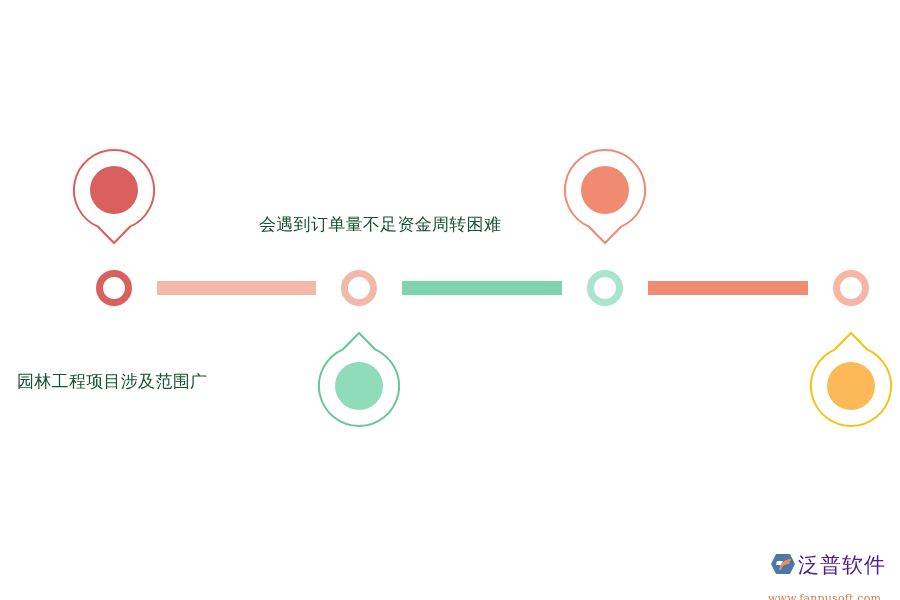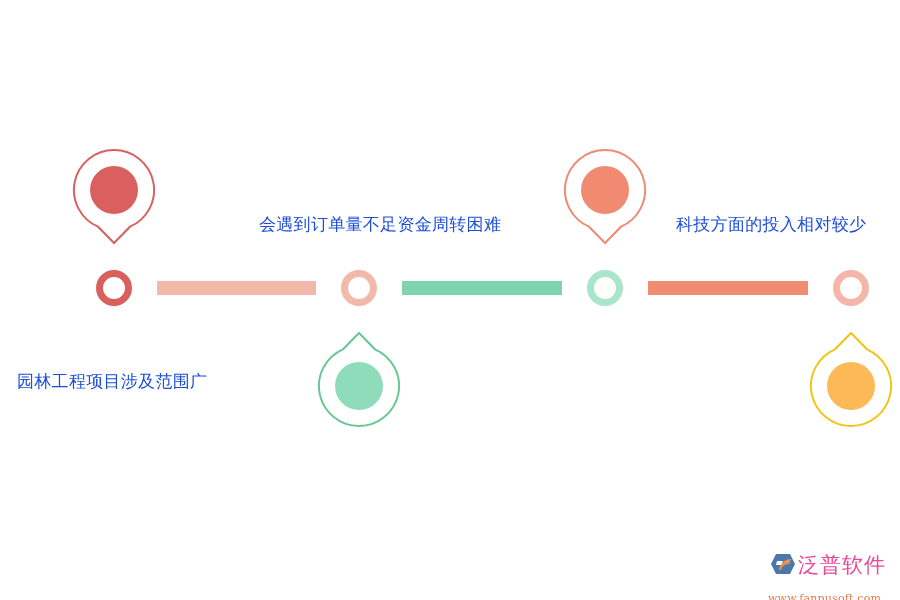--- a/index.html
+++ b/index.html
@@ -1,26 +1,26 @@
 <!DOCTYPE html>
 <html><head>
   <meta charset="utf-8">
   <style>
     html, body { margin: 0; padding: 0; background: #ffffff; }
     body { width: 900px; height: 600px; position: relative; overflow: hidden;
            font-family: "DejaVu Serif", "Liberation Serif", serif; }
     .stage { position: absolute; left: 0; top: 0; width: 900px; height: 600px; }
     .abs { position: absolute; }
-    .label { position: absolute; font-size: 17px; color: #1d4ed8; white-space: nowrap; letter-spacing: 0.3px; }
+    .label { position: absolute; font-size: 17px; color: #14532d; white-space: nowrap; letter-spacing: 0.3px; }
     .bar { position: absolute; height: 14px; }
     .ring { position: absolute; box-sizing: border-box; border-radius: 50%; background: #fff; }
     .pin { position: absolute; }
     .logo { position: absolute; left: 768px; top: 551px; width: 125px; height: 42px; }
     .logo-text { position: absolute; left: 30px; top: 0; font-family: "DejaVu Sans", "Liberation Sans", sans-serif;
-                 font-size: 21px; color: #ec4899; letter-spacing: 1px; }
+                 font-size: 21px; color: #4c1d95; letter-spacing: 1px; }
     .logo-url { position: absolute; left: 0; top: 41px; font-family: "DejaVu Serif", "Liberation Serif", serif;
                 font-size: 11px; color: #e07a4a; letter-spacing: 0.2px; }
   </style>
 </head>
 <body>
 
 <div class="stage">
 
   <svg class="pin" style="left:72px;top:148px;" width="84" height="98" viewBox="0 0 84 98">
     <path d="M42 2 A40 40 0 0 1 58 78.7 L42 95 L26 78.7 A40 40 0 0 1 42 2 Z" fill="#fff" stroke="#d9605f" stroke-width="2"></path>
@@ -46,21 +46,20 @@
   <div class="ring" style="left:341px;top:270px;width:36px;height:36px;border:7px solid #f2b8aa;"></div>
   <div class="ring" style="left:587px;top:270px;width:36px;height:36px;border:7px solid #a8e5cc;"></div>
   <div class="ring" style="left:833px;top:270px;width:36px;height:36px;border:7px solid #f5b6a8;"></div>
 
   <div class="bar" style="left:157px;top:281px;width:159px;background:#f2b8aa;"></div>
   <div class="bar" style="left:402px;top:281px;width:160px;background:#7dd4ae;"></div>
   <div class="bar" style="left:648px;top:281px;width:160px;background:#f08a70;"></div>
 
   <div class="label" style="left:17px;top:348px;margin-top:22px;">园林工程项目涉及范围广</div>
   <div class="label" style="left:259px;top:213px;">会遇到订单量不足资金周转困难</div>
-  <div class="label" style="left:676px;top:213px;">科技方面的投入相对较少</div>
 
   <div class="logo">
     <svg class="abs" style="left:2px;top:2px;" width="26" height="22" viewBox="0 0 26 22">
       <path d="M6 1 L20 1 L25 11 L20 21 L6 21 L1 11 Z" fill="#4a78a8"></path>
       <path d="M9 17 C10 10 15 6 21 6 L19 11 C15 11 12 13 11 17 Z" fill="#f09050"></path>
       <path d="M7 8 L13 8 L11 12 L6 12 Z" fill="#ffffff"></path>
     </svg>
     <div class="logo-text">泛普软件</div>
     <div class="logo-url">www.fanpusoft.com</div>
   </div>

